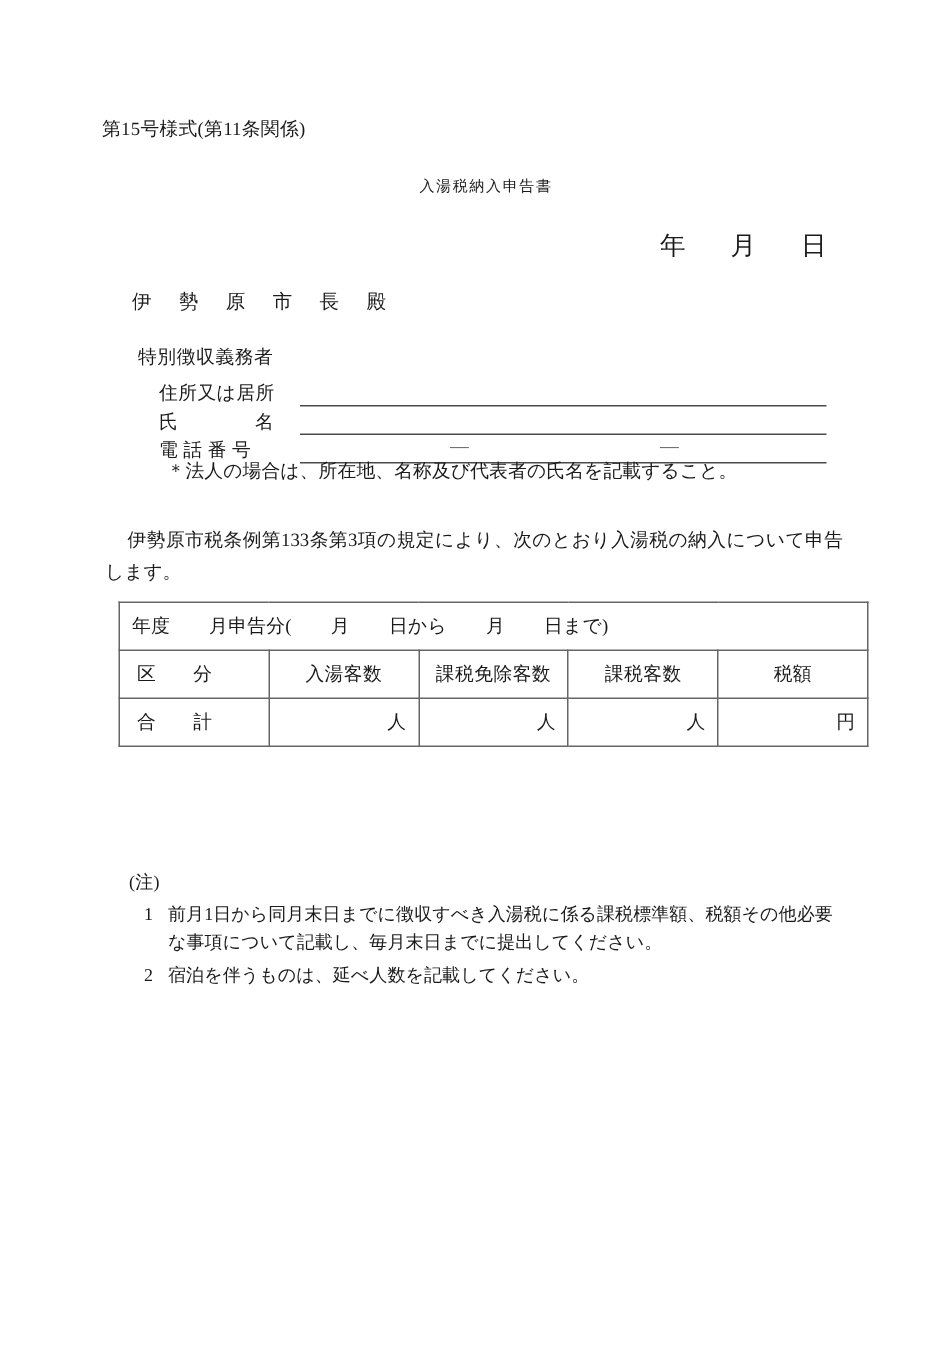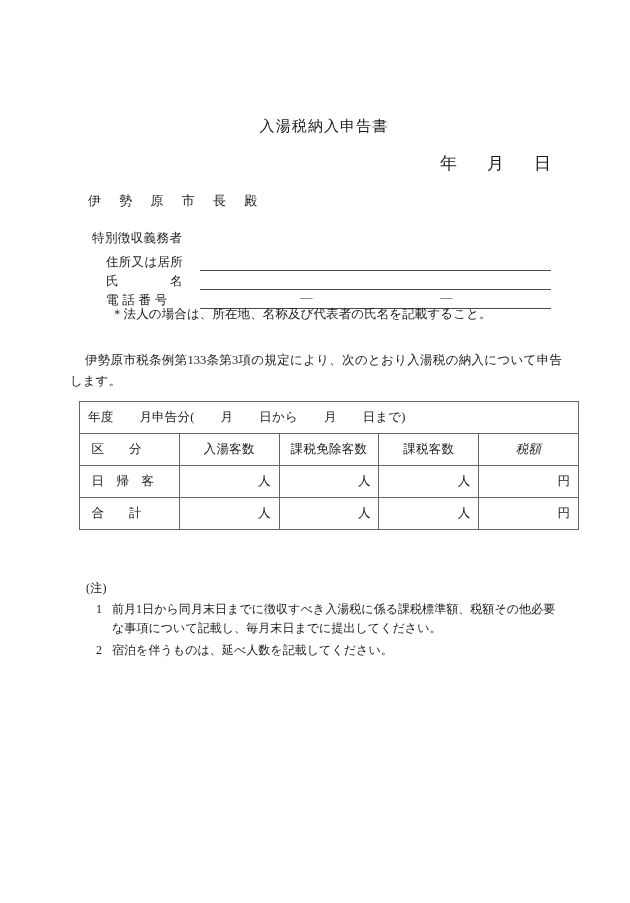--- a/index.html
+++ b/index.html
@@ -28,21 +28,21 @@
     font-size: 12.5px;
     letter-spacing: 0.2px;
     white-space: nowrap;
   }
 
   .doc-title {
     left: 0;
     top: 117px;
     width: 630px;
     text-align: center;
-    font-size: 15px;
+    font-size: 10px;
     letter-spacing: 1.1px;
     padding-left: 18px;
     box-sizing: border-box;
     white-space: nowrap;
   }
 
   .date-line {
     left: 440px;
     top: 152px;
     font-size: 17px;
@@ -191,20 +191,21 @@
   .note-body {
     flex: 1 1 auto;
     letter-spacing: 0.05px;
   }
 </style>
 </head>
 <body>
 
 <div class="page">
 
+  <div class="abs form-no">第15号様式(第11条関係)</div>
 
   <div class="abs doc-title">入湯税納入申告書</div>
 
   <div class="abs date-line">
     <span class="dg">年</span><span class="gap"></span><span class="dg">月</span><span class="gap"></span><span class="dg">日</span>
   </div>
 
   <div class="abs addressee">伊 勢 原 市 長 殿</div>
 
   <div class="abs collector-head">特別徴収義務者</div>
@@ -234,28 +235,21 @@
     <table class="form-table">
       <tbody>
         <tr>
           <td class="period-cell" colspan="5"><span>年度</span><span class="sp"></span><span>月申告分(</span><span class="sp"></span><span>月</span><span class="sp"></span><span>日から</span><span class="sp"></span><span>月</span><span class="sp"></span><span>日まで)</span></td>
         </tr>
         <tr>
           <td class="col-head kubun" style="width:134px;"><span>区　　分</span></td>
           <td class="col-head" style="width:84px;">入湯客数</td>
           <td class="col-head" style="width:86px;">課税免除客数</td>
           <td class="col-head" style="width:84px;">課税客数</td>
-          <td class="col-head" style="width:82px;font-style:italic;">税額</td>
-        </tr>
-        <tr>
-          <td class="row-head"><span>日　帰　客</span></td>
-          <td class="unit-cell">人</td>
-          <td class="unit-cell">人</td>
-          <td class="unit-cell">人</td>
-          <td class="unit-cell">円</td>
+          <td class="col-head" style="width:82px;">税額</td>
         </tr>
         <tr>
           <td class="row-head"><span>合　　計</span></td>
           <td class="unit-cell">人</td>
           <td class="unit-cell">人</td>
           <td class="unit-cell">人</td>
           <td class="unit-cell">円</td>
         </tr>
       </tbody>
     </table>

